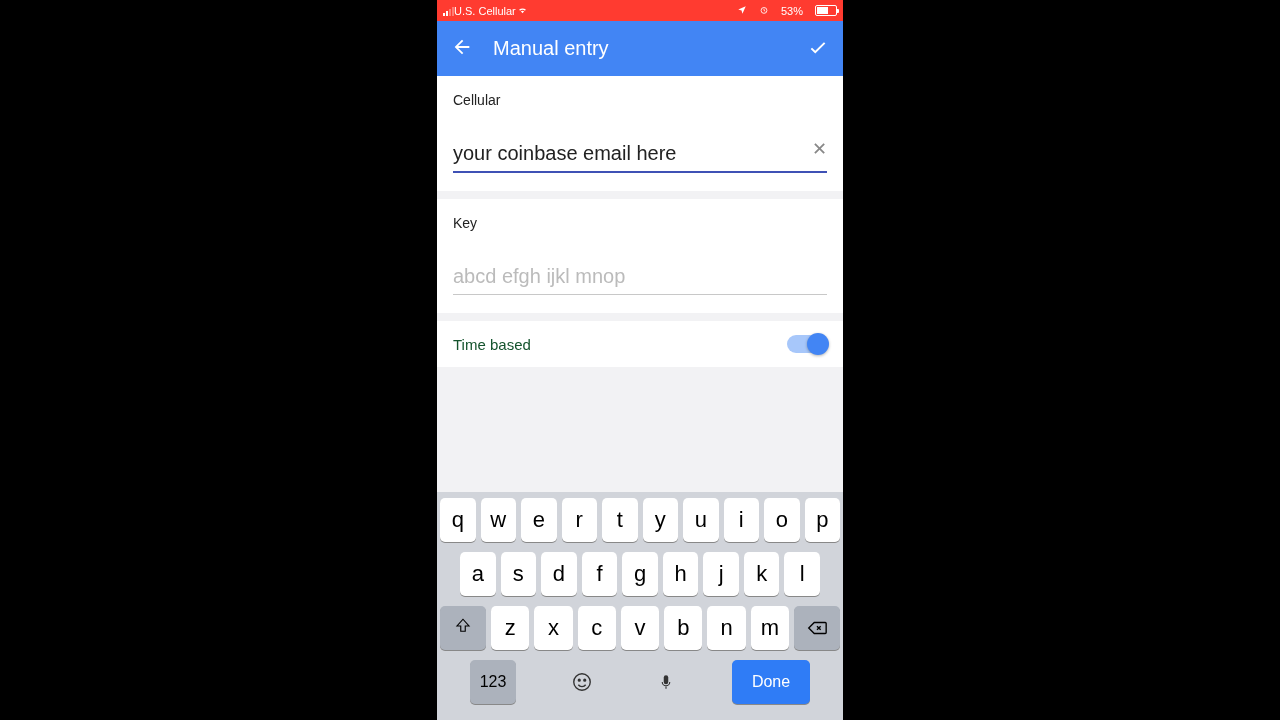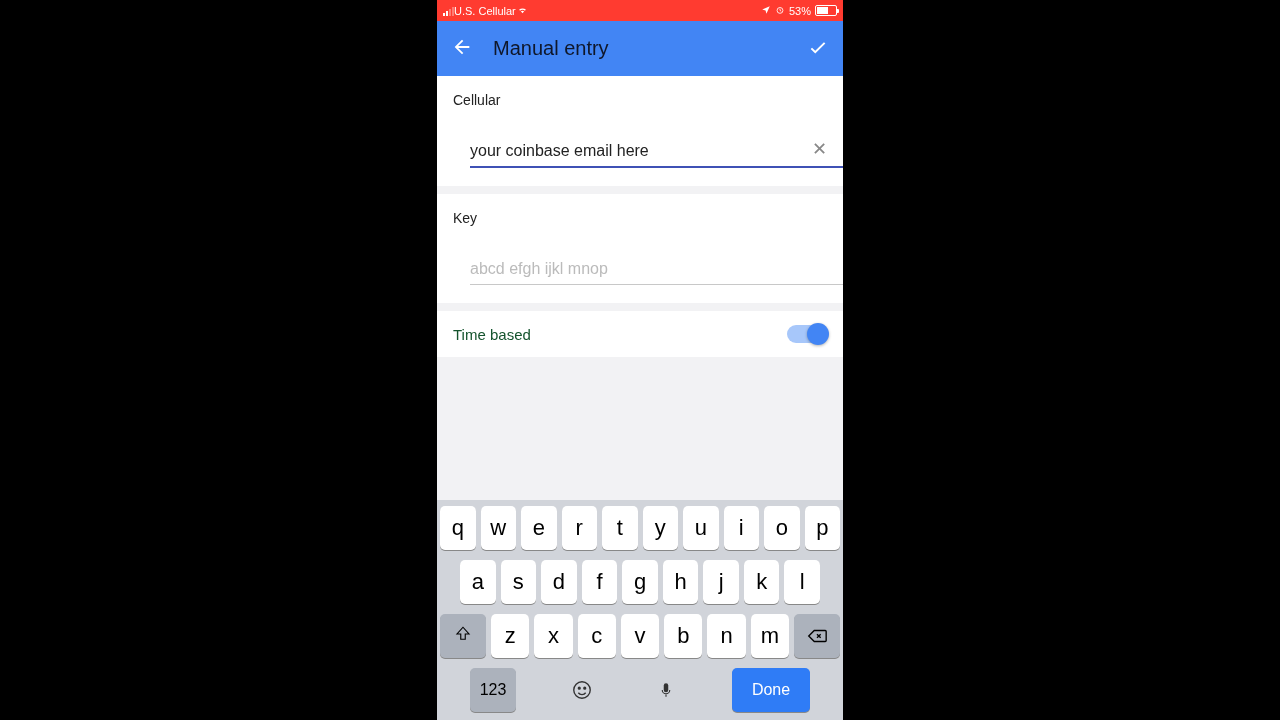--- a/index.html
+++ b/index.html
@@ -33,66 +33,65 @@
     position: relative;
   }
   .sb-left { display:flex; align-items:center; }
   .sb-signal { display:flex; align-items:flex-end; gap:1px; height:10px;}
   .sb-signal span { width:2px; background:#fff; }
   .sb-signal span:nth-child(1){height:3px;}
   .sb-signal span:nth-child(2){height:5px;}
   .sb-signal span:nth-child(3){height:7px;background:#ffffff55;}
   .sb-signal span:nth-child(4){height:9px;background:#ffffff55;}
   .sb-center { position:absolute; left:0; right:0; text-align:center; font-weight:600;}
-  .sb-right { margin-left:auto; display:flex; align-items:center; gap:4px;}
+  .sb-right { margin-left:auto; display:flex; align-items:center; gap:12px;}
   .battery { width:22px; height:11px; border:1px solid #fff; border-radius:2px; position:relative;}
   .battery::after { content:""; position:absolute; right:-3px; top:3px; width:2px; height:4px; background:#fff; border-radius:0 1px 1px 0;}
   .battery-fill{ position:absolute; left:1px; top:1px; bottom:1px; width:53%; background:#fff;}
   
   .appbar {
     height: 55px;
     background: #4285f4;
     display:flex;
     align-items:center;
-    color:#0f172a;
+    color:#ffffff;
     padding: 0 14px;
   }
   .appbar-title { font-size:20px; font-weight:500; margin-left:20px; flex:1;}
   .back-arrow svg, .check svg { width:22px; height:22px; fill:#fff; }
   
   .content { background:#f2f2f4; flex:1; overflow:hidden;}
   .section { background:#fff; padding: 16px 16px 18px 16px; }
   .section + .section { margin-top:8px; }
   .label { font-size:14px; color:#222; font-weight:500; margin-bottom: 28px;}
   .input-line { position:relative; }
   .input {
     width:100%;
     border:none;
     border-bottom:1px solid #c8c8c8;
-    font-size:16px;
+    font-size:20px;
     padding: 6px 28px 6px 0;
     outline:none;
     background:transparent;
     color:#222;
-    margin-left:17px;
   }
   .input.active { border-bottom:2px solid #3f51b5; }
   .input::placeholder { color:#bbb; }
   .clear-x { position:absolute; right:0; top:2px; color:#888; font-size:18px; cursor:pointer;}
   .toggle-row { background:#fff; padding: 14px 16px; margin-top:8px; display:flex; align-items:center; }
   .toggle-label { font-size:15px; color:#14532d; font-weight:500; flex:1;}
   .switch { width:40px; height:18px; background:#a7c7fa; border-radius:10px; position:relative;}
   .switch-knob { width:22px; height:22px; background:#4285f4; border-radius:50%; position:absolute; right:-2px; top:-2px; box-shadow:0 1px 3px rgba(0,0,0,.3);}
   
   .keyboard {
     background:#d1d4da;
     padding: 6px 3px 4px 3px;
   }
   .krow { display:flex; gap:5px; margin-bottom:10px; justify-content:center;}
-  .krow:last-child { margin-bottom:4px;gap:48px; }
+  .krow:last-child { margin-bottom:12px;gap:48px; }
   .key {
     flex:1;
     background:#fff;
     border-radius:5px;
     box-shadow: 0 1px 0 #888;
     height:44px;
     display:flex;
     align-items:center;
     justify-content:center;
     font-size:22px;

